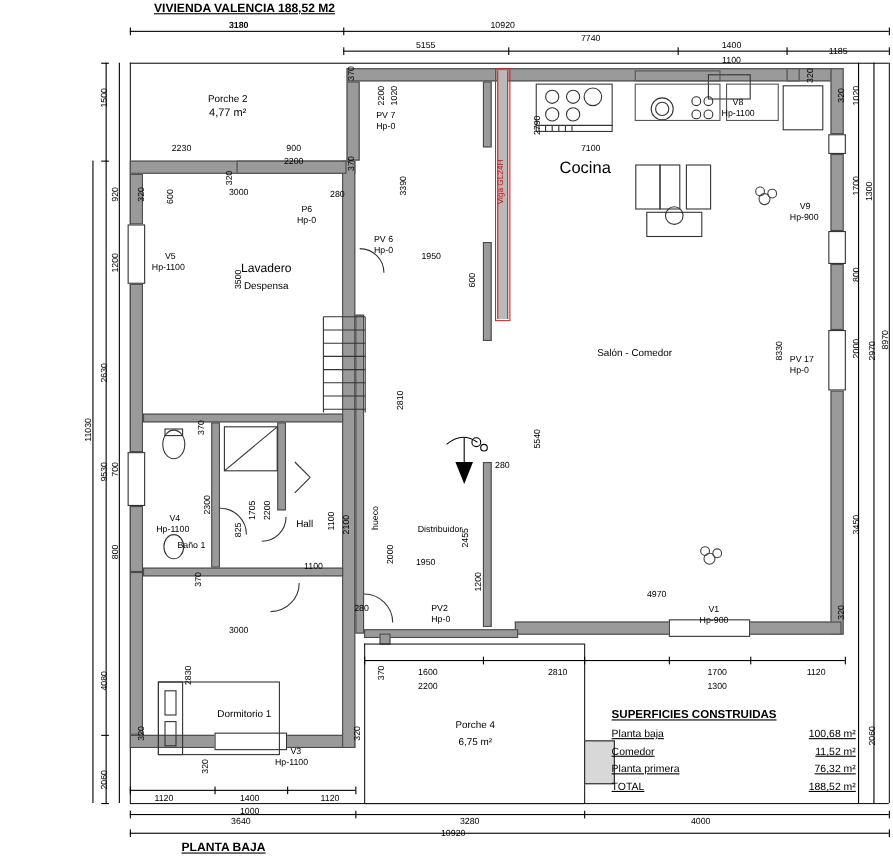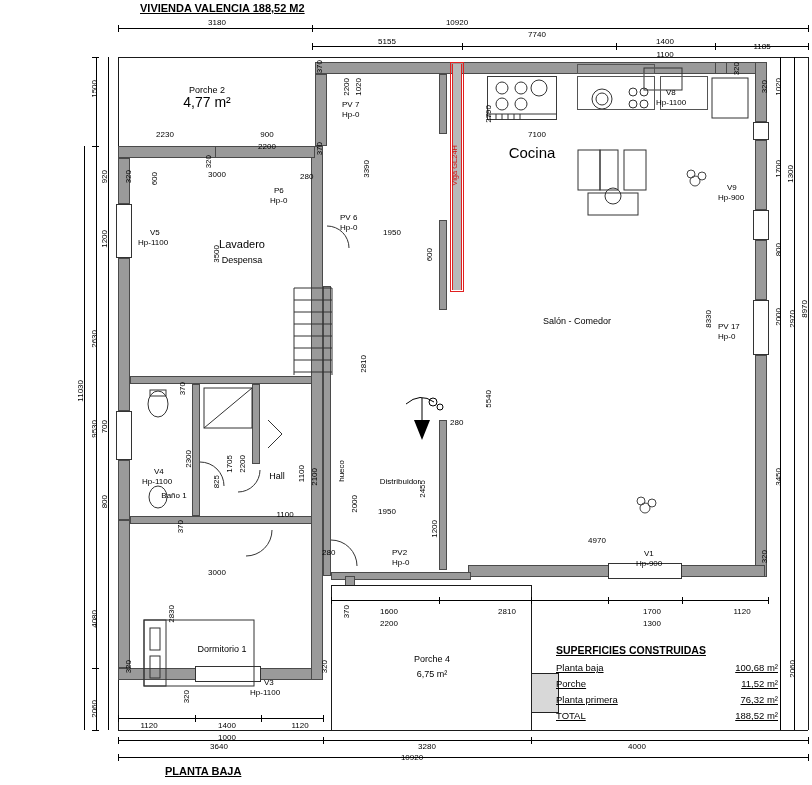--- a/index.html
+++ b/index.html
@@ -37,21 +37,21 @@
 
 <div id="sheet">
 
   <div class="title" style="left:108px;top:2px;">VIVIENDA VALENCIA 188,52 M2</div>
   <div class="sub" style="left:133px;top:765px;">PLANTA BAJA</div>
 
   <div class="dim" style="left:86px;top:28px;width:690px;"></div>
   <div class="tick" style="left:86px;top:25px;"></div>
   <div class="tick" style="left:280px;top:25px;"></div>
   <div class="tick" style="left:776px;top:25px;"></div>
-  <div class="t c" style="left:150px;top:18px;width:70px;">3180</div>
+  <div class="t c" style="left:150px;top:18px;width:70px;font-weight:bold;">3180</div>
   <div class="t c" style="left:390px;top:18px;width:70px;">10920</div>
 
   <div class="dim" style="left:280px;top:46px;width:496px;"></div>
   <div class="tick" style="left:280px;top:43px;"></div>
   <div class="tick" style="left:430px;top:43px;"></div>
   <div class="tick" style="left:584px;top:43px;"></div>
   <div class="tick" style="left:683px;top:43px;"></div>
   <div class="tick" style="left:776px;top:43px;"></div>
   <div class="t c" style="left:320px;top:37px;width:70px;">5155</div>
   <div class="t c" style="left:470px;top:30px;width:70px;">7740</div>
@@ -190,21 +190,21 @@
 
     <rect x="612" y="68" width="38" height="22" fill="none" stroke="#333"></rect>
     <rect x="680" y="78" width="36" height="40" fill="none" stroke="#333"></rect>
   </svg>
 
   <div class="furnl" style="left:545px;top:64px;width:78px;height:10px;"></div>
   <div class="furnl" style="left:545px;top:76px;width:78px;height:34px;"></div>
   <div class="furnl" style="left:628px;top:76px;width:48px;height:34px;"></div>
 
   <div class="t c" style="left:130px;top:86px;width:90px;font-size:9px;">Porche 2</div>
-  <div class="t c" style="left:130px;top:98px;width:90px;font-size:14px;">4,77 m²</div>
+  <div class="t c" style="left:130px;top:98px;width:90px;font-size:10px;">4,77 m²</div>
 
   <div class="t c" style="left:155px;top:240px;width:110px;font-size:11px;">Lavadero</div>
   <div class="t c" style="left:155px;top:256px;width:110px;font-size:9px;">Despensa</div>
 
   <div class="t c" style="left:455px;top:148px;width:90px;font-size:15px;">Cocina</div>
   <div class="t c" style="left:470px;top:317px;width:150px;font-size:9px;">Salón - Comedor</div>
   <div class="t c" style="left:220px;top:472px;width:50px;font-size:9px;">Hall</div>
   <div class="t c" style="left:112px;top:491px;width:60px;font-size:8px;">Baño 1</div>
   <div class="t c" style="left:330px;top:477px;width:76px;font-size:8px;">Distribuidor</div>
   <div class="t v" style="left:305px;top:460px;width:10px;font-size:8px;">hueco</div>
@@ -354,20 +354,20 @@
   <div class="tick" style="left:299px;top:597px;"></div>
   <div class="tick" style="left:407px;top:597px;"></div>
   <div class="tick" style="left:499px;top:597px;"></div>
   <div class="tick" style="left:576px;top:597px;"></div>
   <div class="tick" style="left:650px;top:597px;"></div>
   <div class="tick" style="left:736px;top:597px;"></div>
 
   <div class="sc u b" style="left:524px;top:644px;font-size:10.5px;">SUPERFICIES CONSTRUIDAS</div>
   <div class="sc u" style="left:524px;top:662px;">Planta baja</div>
   <div class="sc u r" style="left:640px;top:662px;width:106px;">100,68 m²</div>
-  <div class="sc u" style="left:524px;top:678px;">Porche</div>
+  <div class="sc u" style="left:524px;top:678px;">Comedor</div>
   <div class="sc u r" style="left:640px;top:678px;width:106px;">11,52 m²</div>
   <div class="sc u" style="left:524px;top:694px;">Planta primera</div>
   <div class="sc u r" style="left:640px;top:694px;width:106px;">76,32 m²</div>
   <div class="sc u" style="left:524px;top:710px;">TOTAL</div>
   <div class="sc u r" style="left:640px;top:710px;width:106px;">188,52 m²</div>
 
 </div>
 
 </body></html>

